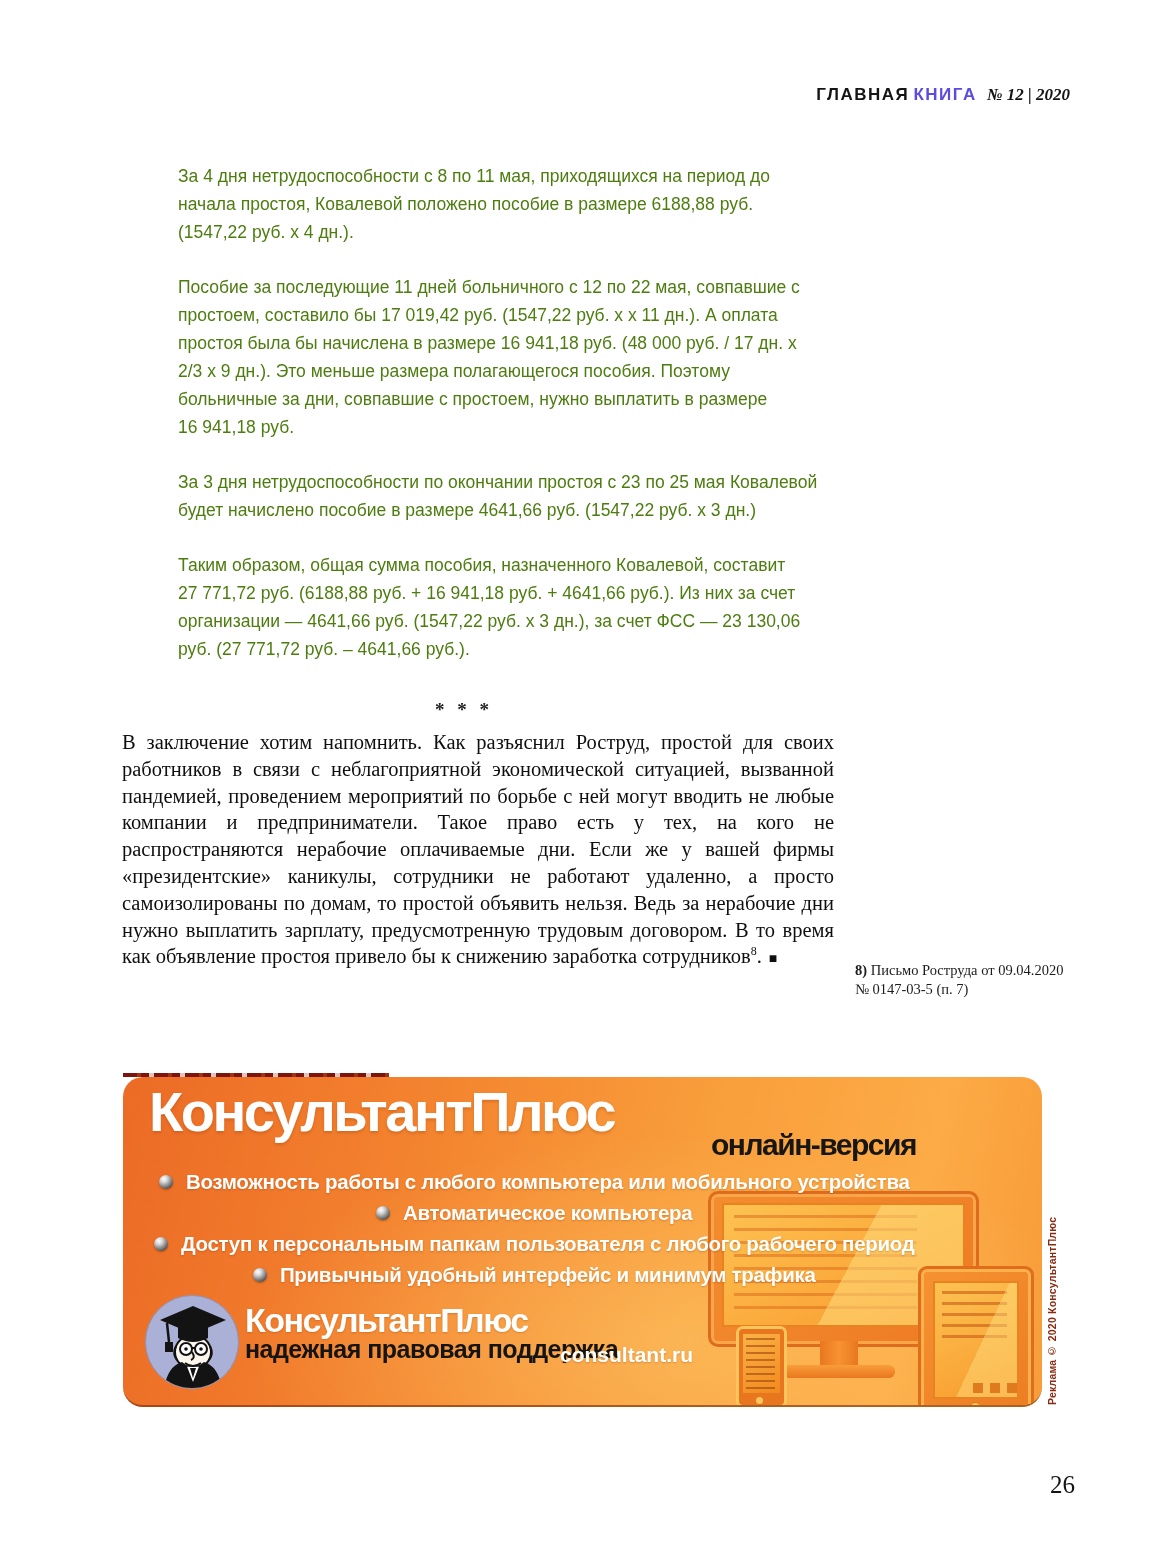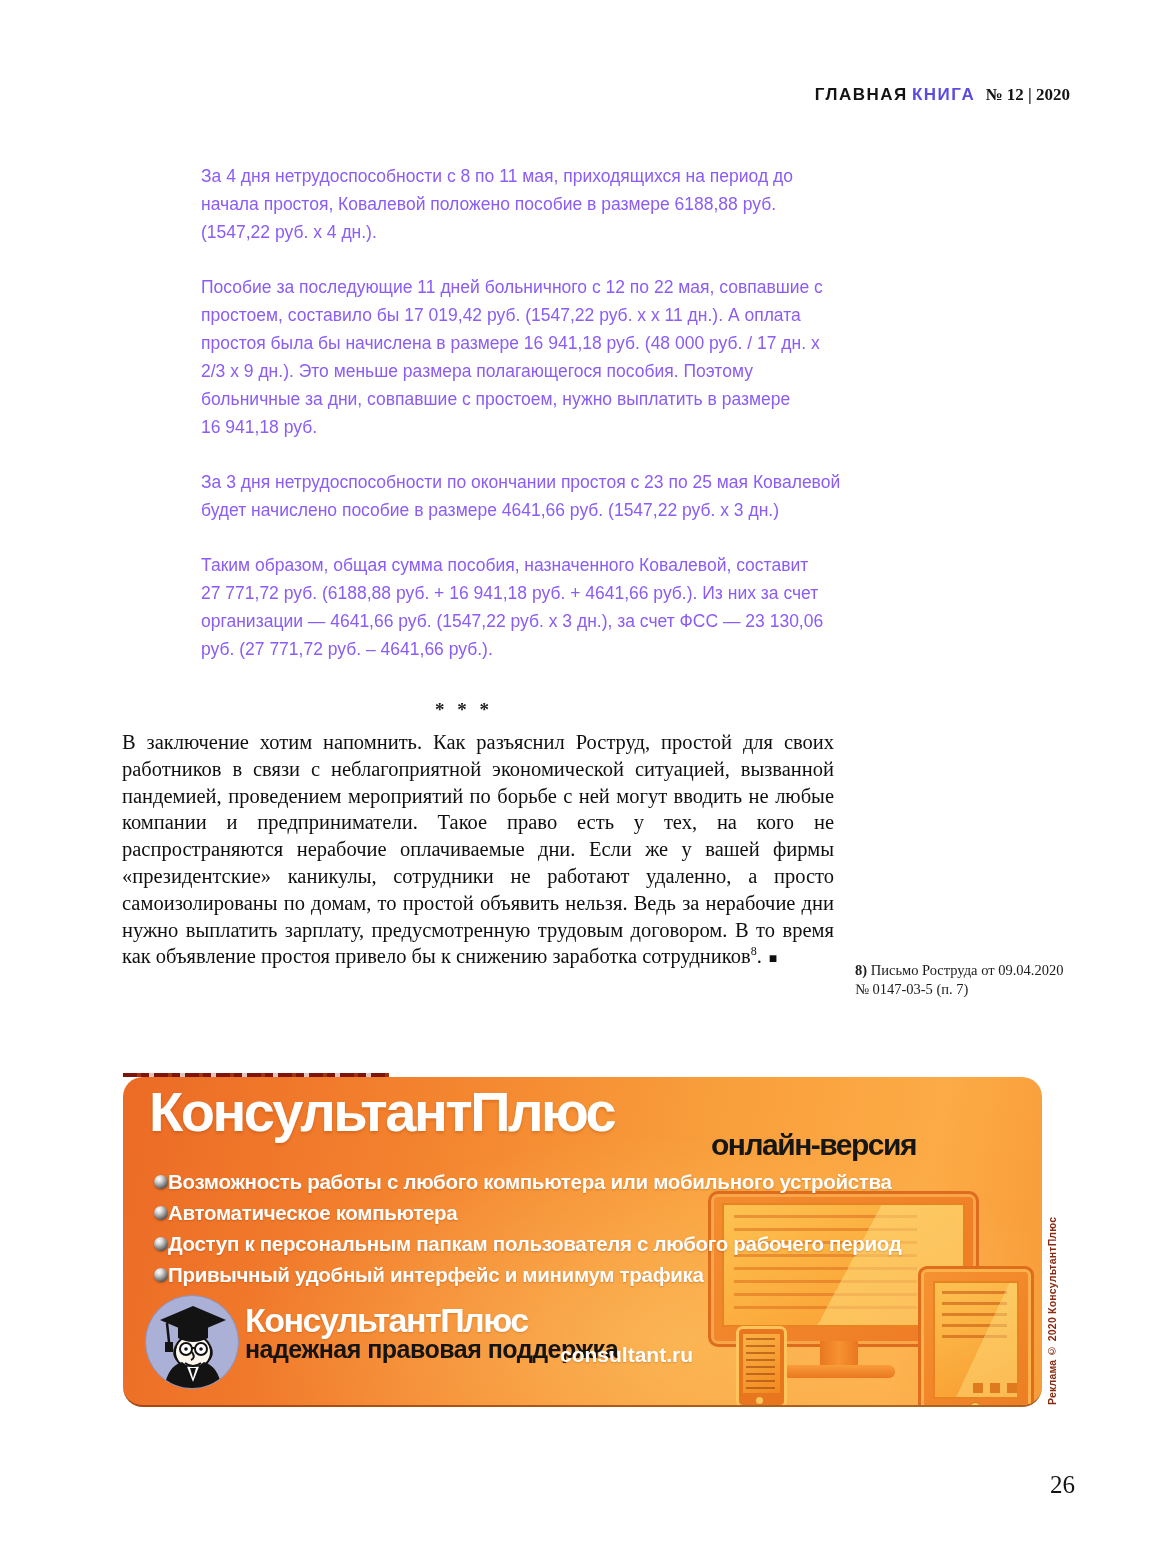--- a/index.html
+++ b/index.html
@@ -3,25 +3,25 @@
 <meta charset="utf-8">
 <style>
   html,body{margin:0;padding:0;background:#e9e9e9;}
   .page{position:relative;width:1163px;height:1559px;background:#ffffff;margin:0 auto;
         font-family:"Liberation Serif",serif;color:#111;overflow:hidden;}
 
   
   .header{position:absolute;top:85px;right:93px;font-size:17px;font-weight:bold;white-space:nowrap;}
   .hdr-sans{font-family:"Liberation Sans",sans-serif;letter-spacing:1.5px;color:#141414;}
   .hdr-accent{font-family:"Liberation Sans",sans-serif;letter-spacing:1.5px;color:#5b4be0;}
-  .hdr-issue{font-family:"Liberation Serif",serif;color:#141414;margin-left:6px;}
+  .hdr-issue{font-family:"Liberation Serif",serif;color:#141414;margin-left:6px;font-style:italic;}
 
   
   .example{position:absolute;left:178px;top:162px;width:642px;
-           font-family:"Liberation Sans",sans-serif;font-size:17.5px;line-height:28px;color:#8b5cf6;margin-left:23px;}
+           font-family:"Liberation Sans",sans-serif;font-size:17.5px;line-height:28px;color:#4d7c0f;}
   .example p{margin:0 0 27px 0;}
 
   
   .separator{position:absolute;left:122px;top:699px;width:680px;text-align:center;
              font-size:19px;font-weight:bold;word-spacing:8px;color:#222;}
 
   
   .conclusion{position:absolute;left:122px;top:729px;width:712px;
               font-size:20.5px;line-height:26.8px;text-align:justify;color:#0f0f0f;}
   .conclusion sup{font-size:12px;line-height:0;}
@@ -41,21 +41,21 @@
   .banner-topline{position:absolute;left:123px;top:1073px;width:266px;height:4px;
           background:repeating-linear-gradient(90deg,#7e150c 0 14px,#a03315 14px 18px,#7e150c 18px 26px,rgba(126,21,12,.25) 26px 31px);}
 
   .ad-brand-big{position:absolute;left:26px;top:2px;font-family:"Liberation Sans",sans-serif;
           font-weight:bold;font-size:56px;letter-spacing:-2.5px;color:#fff;
           text-shadow:0 2px 3px rgba(150,60,0,.30);z-index:3;}
   .ad-suffix-big{position:absolute;left:588px;top:23px;font-family:"Liberation Sans",sans-serif;
           font-weight:bold;font-size:30px;letter-spacing:-1.5px;color:#161616;z-index:3;margin-top:28px;}
 
   .ad-bullets{position:absolute;left:31px;top:89px;z-index:3;}
-  .ad-bullet{display:flex;align-items:center;height:31px;}
+  .ad-bullet{display:flex;align-items:center;gap:13px;height:31px;justify-content:center;}
   .sphere{flex:0 0 auto;width:14px;height:14px;border-radius:50%;
           background:radial-gradient(circle at 35% 28%, #ffffff 0%, #d9d9d9 24%, #8f8f8f 52%, #4a4a4a 80%, #2e2e2e 100%);
           box-shadow:0 1px 2px rgba(90,40,0,.45);}
   .bullet-text{font-family:"Liberation Sans",sans-serif;font-weight:bold;font-size:20.5px;
           letter-spacing:-.3px;color:#fff;text-shadow:0 1px 2px rgba(150,60,0,.35);white-space:nowrap;}
 
   .ad-logo-circle{position:absolute;left:22px;top:218px;width:92px;height:92px;border-radius:50%;
           background:#aab0d6;border:1px solid #8d93bd;overflow:hidden;z-index:3;}
   .ad-logo-text{position:absolute;left:122px;top:225px;z-index:3;font-family:"Liberation Sans",sans-serif;}
   .logo-brand{font-weight:bold;font-size:34px;line-height:36px;letter-spacing:-1.5px;color:#fff;

